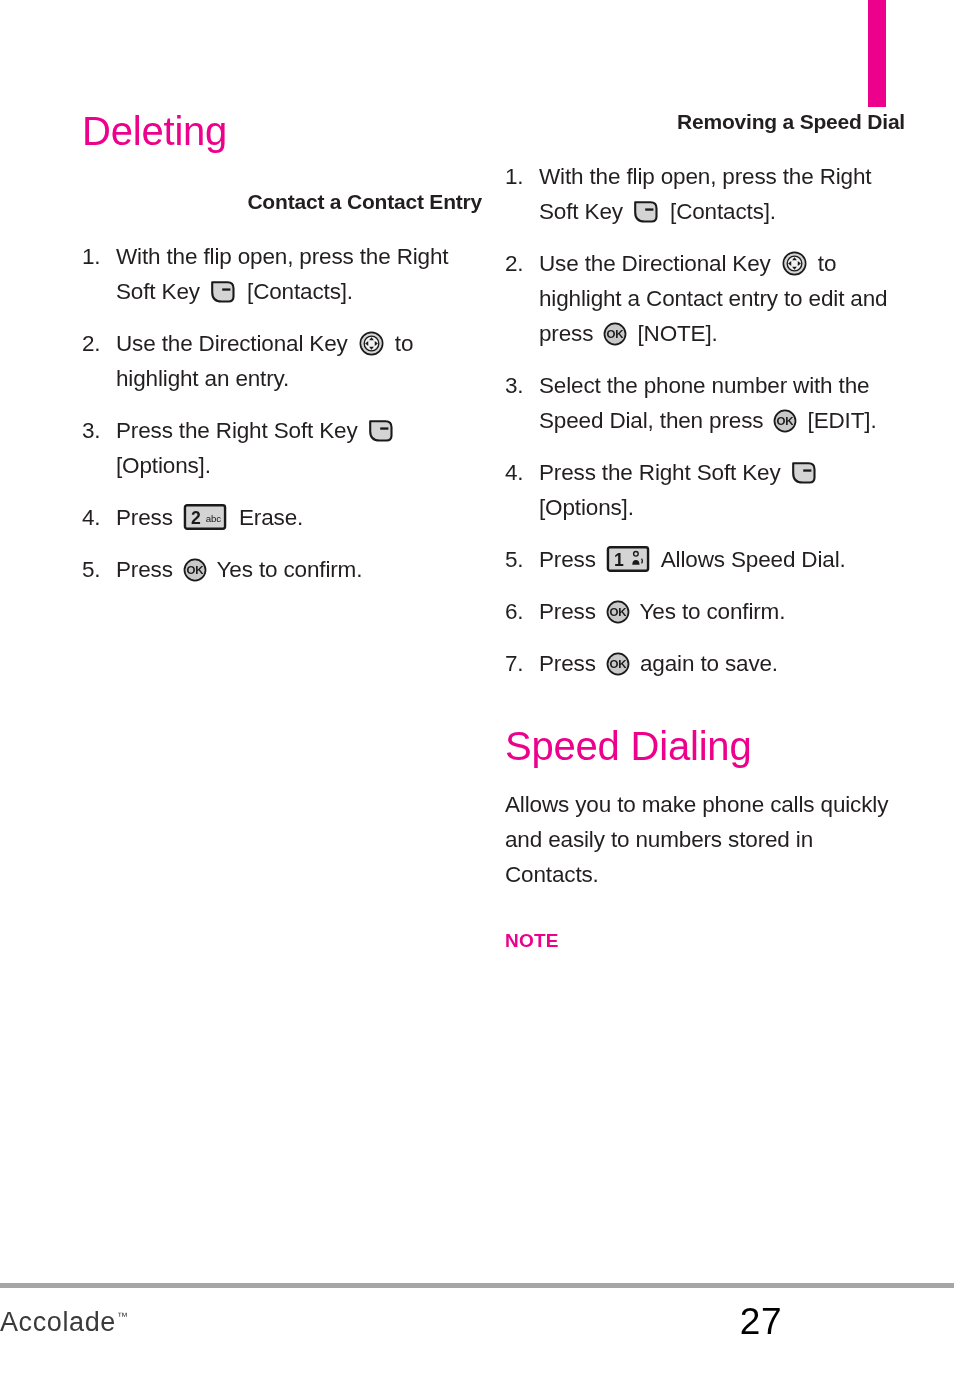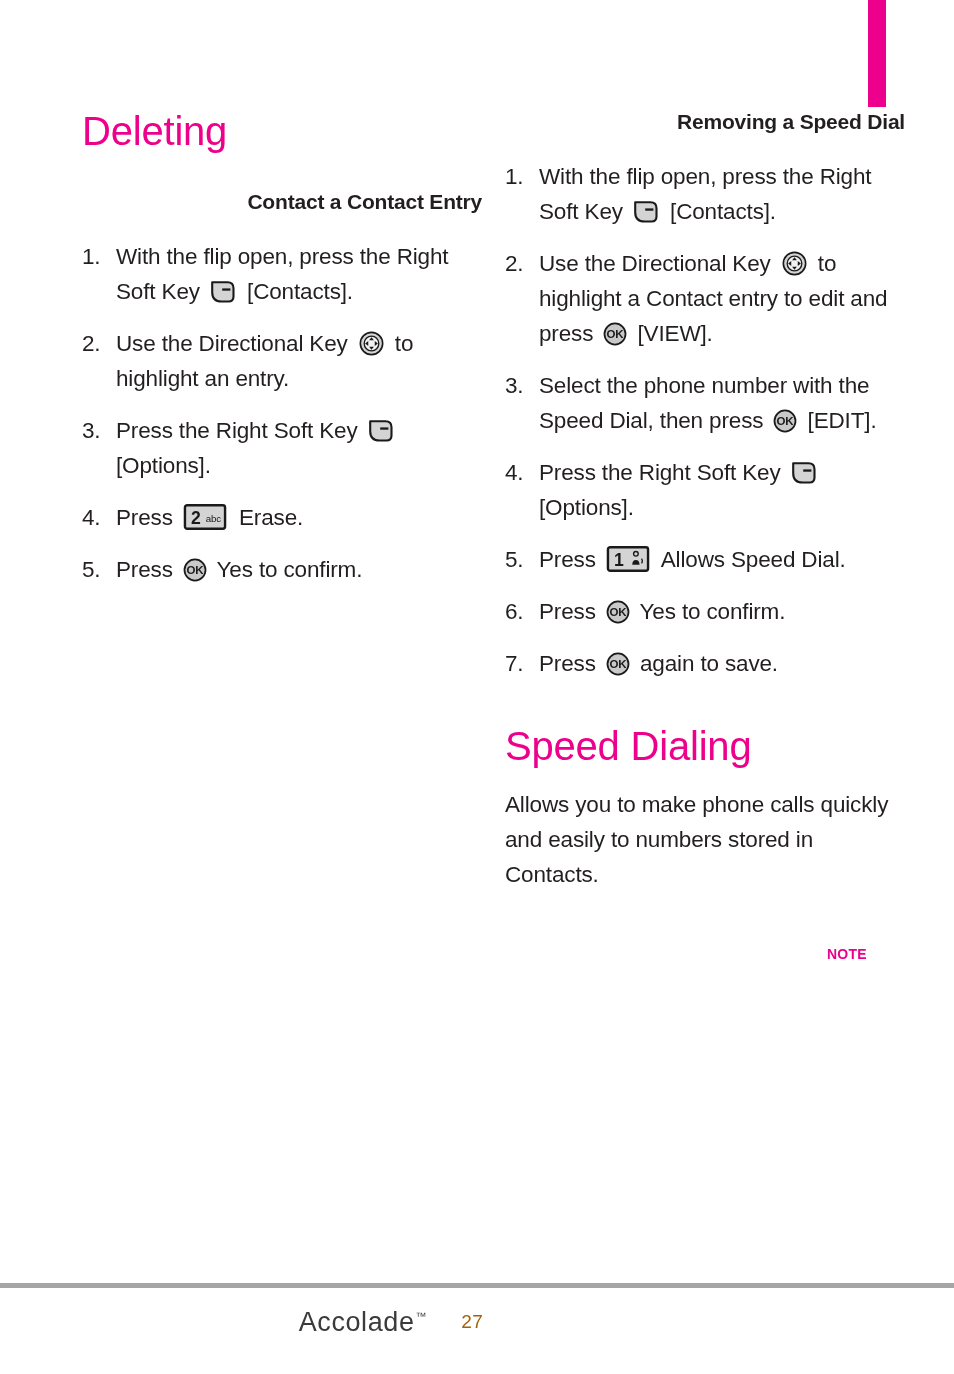--- a/index.html
+++ b/index.html
@@ -85,32 +85,31 @@
     font-size: 22.5px;
     line-height: 35px;
   }
   .step-body { flex: 1 1 auto; }
   .b { font-weight: normal; }
 
   
   p.body-text {
     font-size: 22.5px;
     line-height: 35px;
-    margin: 0 0 48px 0;
+    margin: 0 0 34px 0;
     letter-spacing: -0.15px;
   }
 
   
   .note {
     display: flex;
     align-items: flex-start;
-    font-size: 14px;
+    font-size: 19px;
     line-height: 29px;
     margin-top: 4px;
-    justify-content: flex-end;
   }
   .note-label {
     flex: 0 0 auto;
     color: #ec008c;
     font-weight: bold;
     letter-spacing: 0.2px;
     width: 78px;
   }
   .note-text { flex: 1 1 auto; max-width: 300px; }
 
@@ -166,39 +165,39 @@
     height: 5px;
     background: #a6a6a6;
   }
   .footer {
     position: absolute;
     left: 0;
     top: 1297px;
     width: 844px;
     height: 50px;
     display: flex;
-    justify-content: center;
+    justify-content: space-between;
     align-items: center;
     padding-right: 62px;
     box-sizing: border-box;
   }
   .brand {
     font-size: 27px;
     color: #3b3b3b;
     letter-spacing: 0.6px;
     position: relative;
   }
   .brand-tm {
     font-size: 11px;
     vertical-align: 11px;
     margin-left: 1px;
   }
   .page-num {
-    font-size: 19px;
-    color: #a16207;
+    font-size: 37px;
+    color: #000000;
     margin-left: 34px;
     letter-spacing: 0.5px;
   }
 </style>
 </head>
 <body>
 
 <div class="page">
 
   <div class="tab-marker"></div>
@@ -268,21 +267,21 @@
           <span class="step-body">Use the Directional Key <span class="ico ico-dirkey"><svg viewBox="0 0 26 26" width="25" height="25">
                 <circle cx="13" cy="13" r="11.6" fill="#d4d4d4" stroke="#1a1a1a" stroke-width="1.7"></circle>
                 <circle cx="13" cy="13" r="7.6" fill="#f2f2f2" stroke="#1a1a1a" stroke-width="1.4"></circle>
                 <path d="M13 6.4 L15.5 9.6 L10.5 9.6 Z" fill="#1a1a1a"></path>
                 <path d="M13 19.6 L15.5 16.4 L10.5 16.4 Z" fill="#1a1a1a"></path>
                 <path d="M6.4 13 L9.6 10.5 L9.6 15.5 Z" fill="#1a1a1a"></path>
                 <path d="M19.6 13 L16.4 10.5 L16.4 15.5 Z" fill="#1a1a1a"></path>
               </svg></span> to highlight a Contact entry to edit and press <span class="ico ico-ok"><svg viewBox="0 0 26 26" width="24" height="24">
                 <circle cx="13" cy="13" r="11.4" fill="#c9c9c9" stroke="#1a1a1a" stroke-width="1.9"></circle>
                 <text x="13" y="17.6" font-family="Liberation Sans, sans-serif" font-size="12.5" font-weight="bold" fill="#1a1a1a" text-anchor="middle">OK</text>
-              </svg></span><span class="b"> [VIEW]</span>.</span>
+              </svg></span><span class="b"> [NOTE]</span>.</span>
         </li>
         <li class="step">
           <span class="step-num">3.</span>
           <span class="step-body">Select the phone number with the Speed Dial, then press <span class="ico ico-ok"><svg viewBox="0 0 26 26" width="24" height="24">
                 <circle cx="13" cy="13" r="11.4" fill="#c9c9c9" stroke="#1a1a1a" stroke-width="1.9"></circle>
                 <text x="13" y="17.6" font-family="Liberation Sans, sans-serif" font-size="12.5" font-weight="bold" fill="#1a1a1a" text-anchor="middle">OK</text>
               </svg></span><span class="b"> [EDIT]</span>.</span>
         </li>
         <li class="step">
           <span class="step-num">4.</span>

